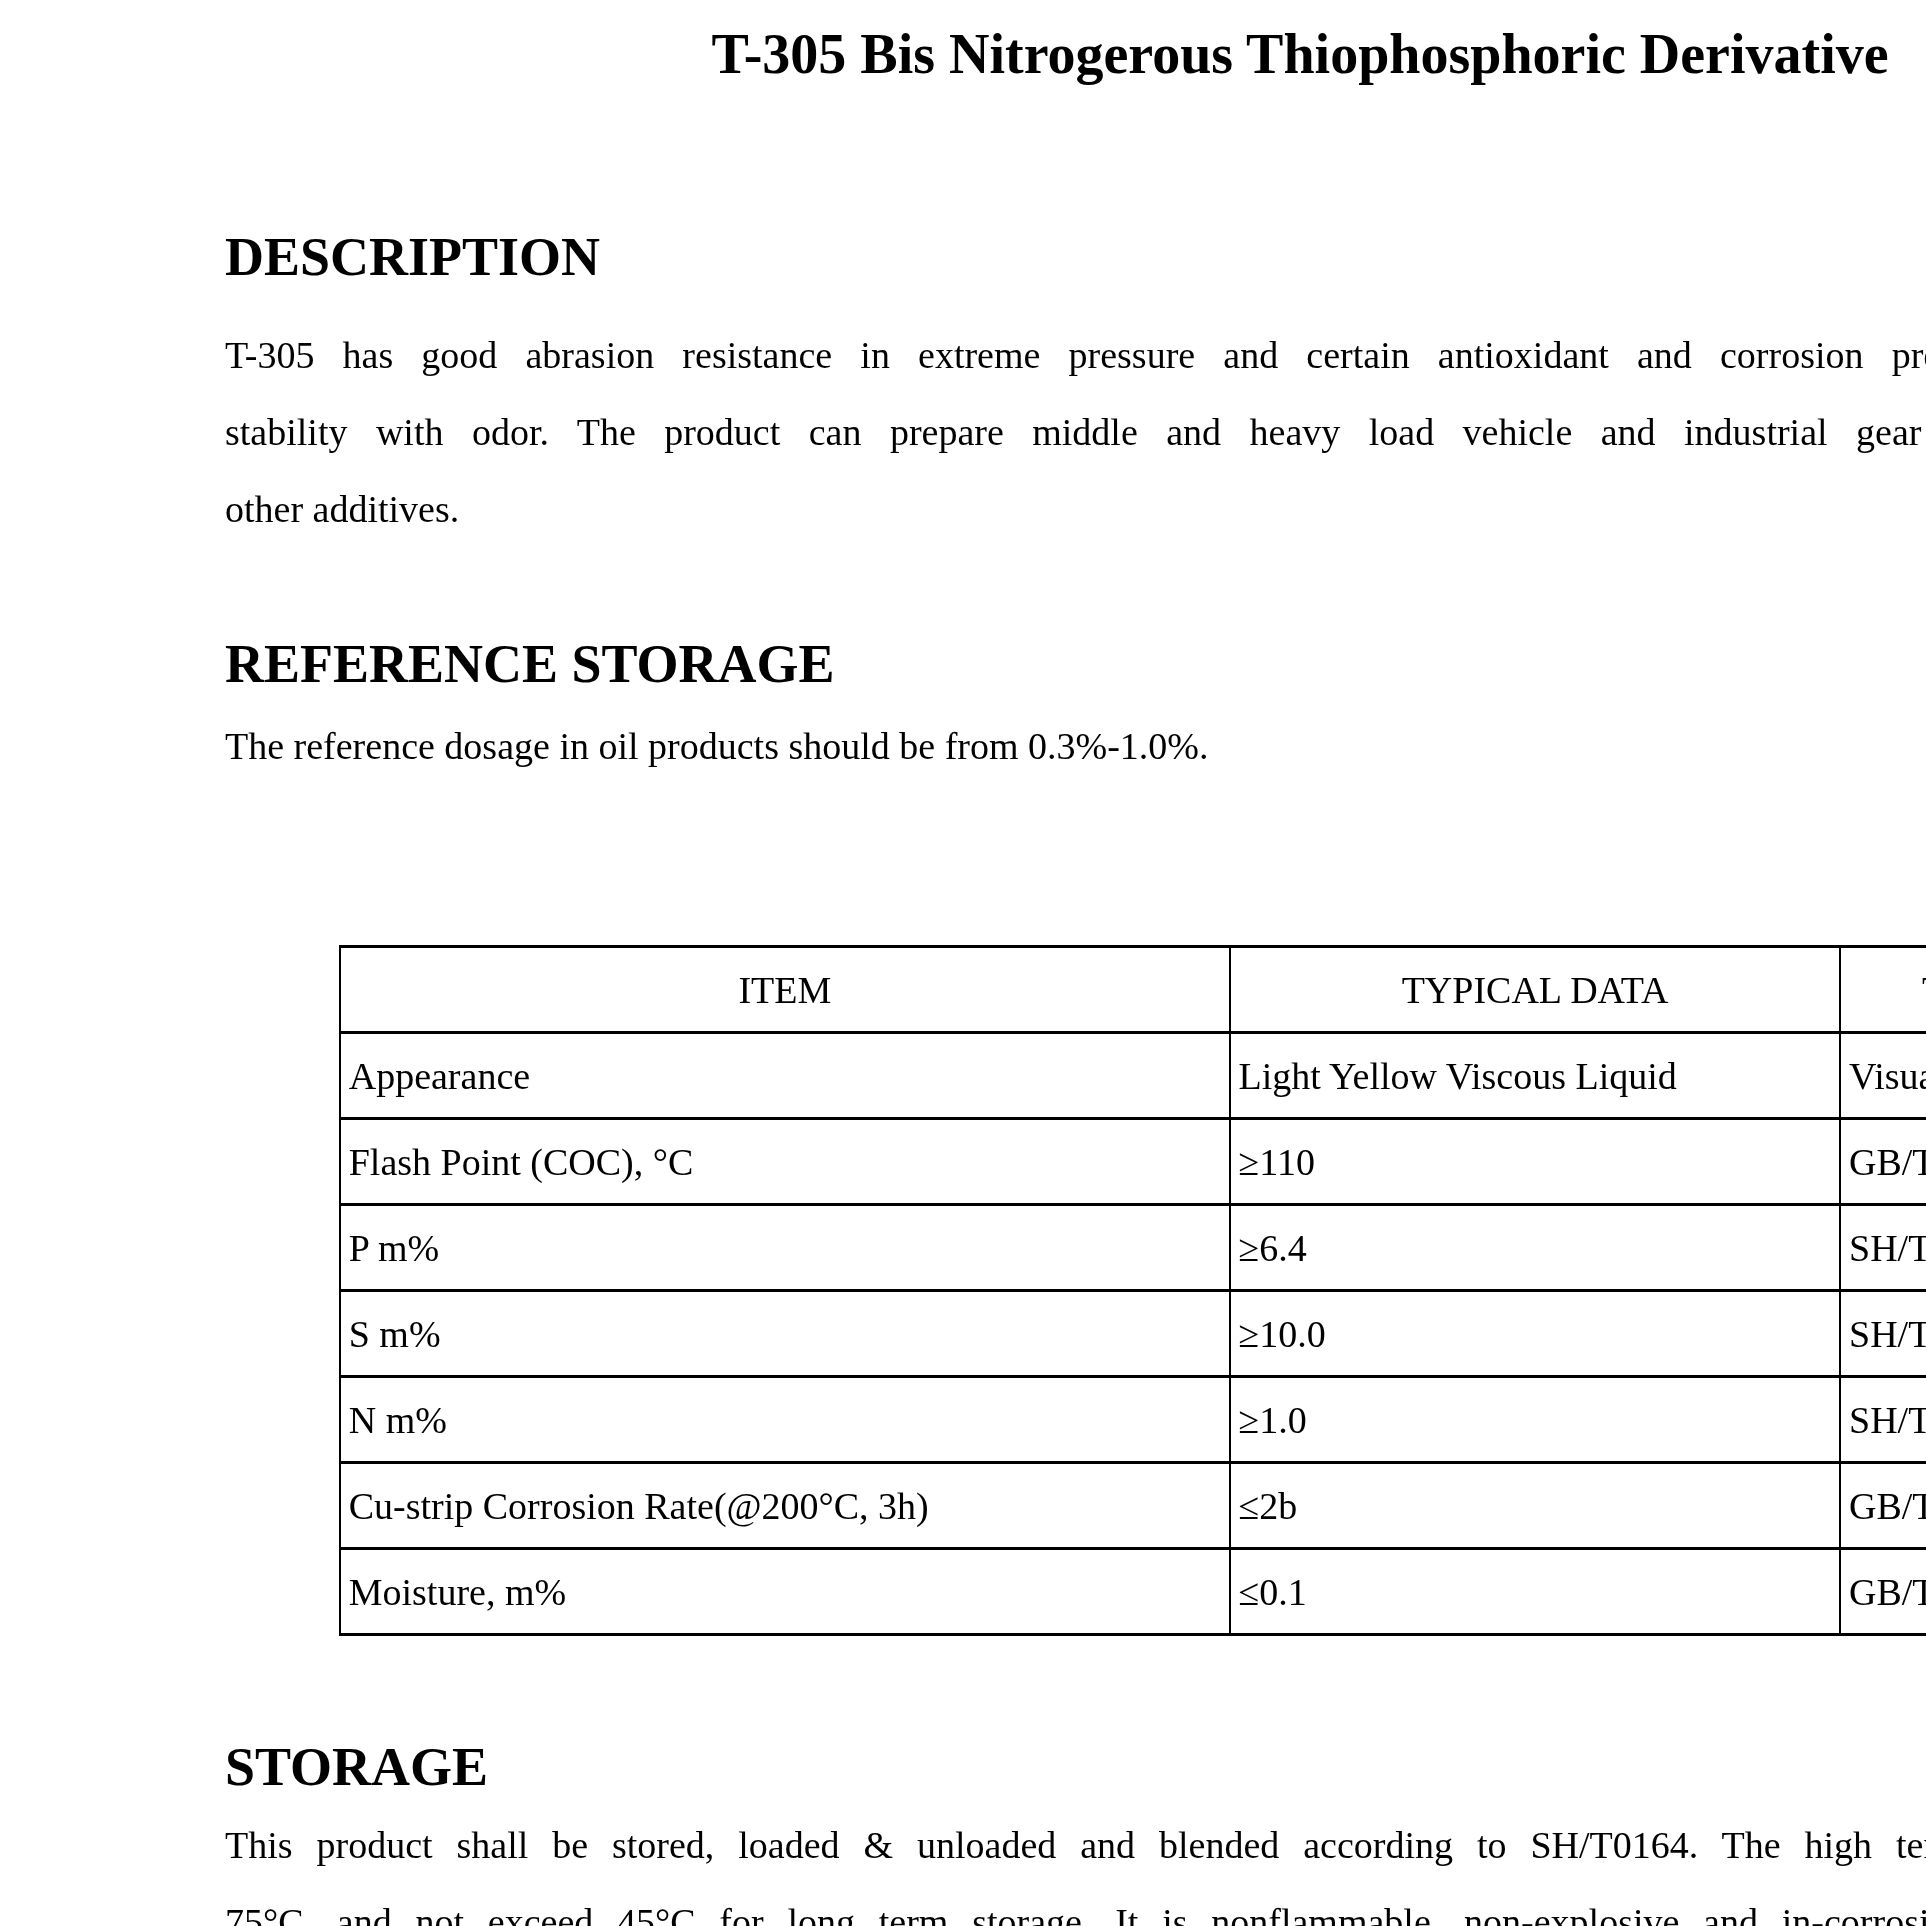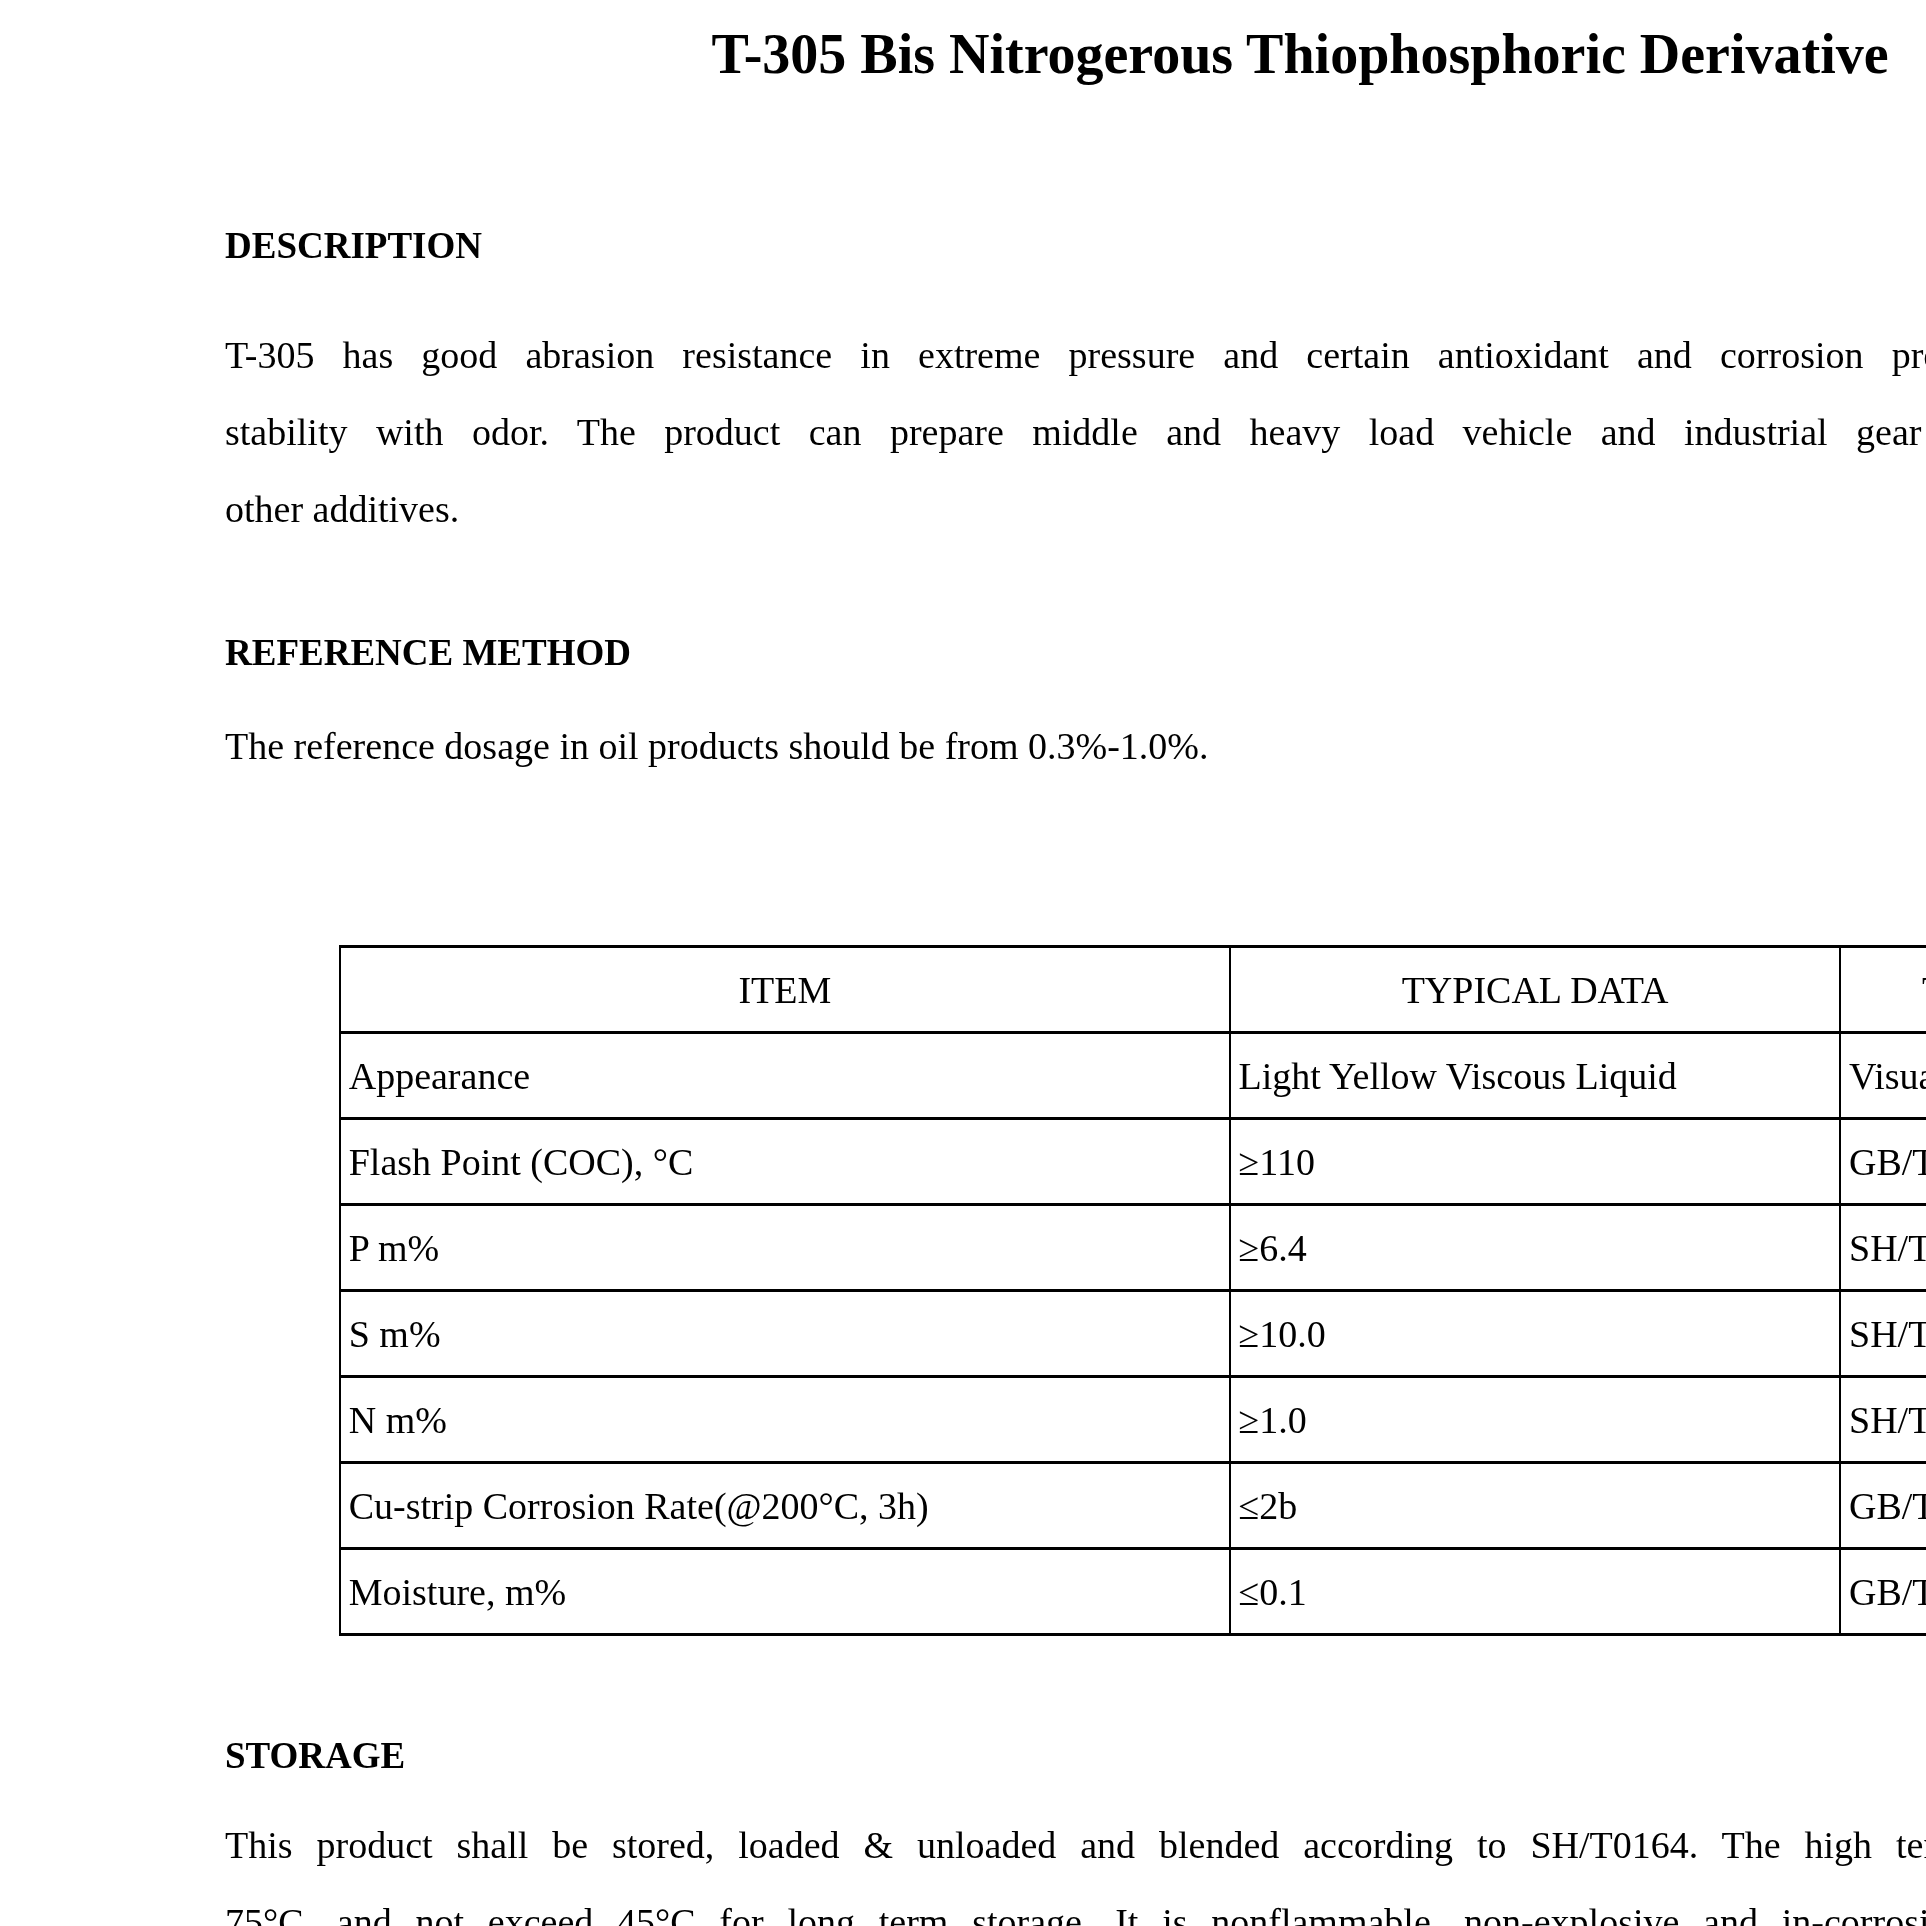--- a/index.html
+++ b/index.html
@@ -23,21 +23,21 @@
     width: 100%;
     text-align: center;
     font-size: 56px;
     font-weight: bold;
     line-height: 1.2;
     margin: 0;
   }
   .heading {
     position: absolute;
     left: 225px;
-    font-size: 37px;
+    font-size: 54px;
     font-weight: bold;
     line-height: 1.3;
     margin: 0;
   }
   .para {
     position: absolute;
     left: 225px;
     width: 2150px;
     font-size: 38px;
     line-height: 77px;
@@ -85,21 +85,21 @@
 
   <h1 class="doc-title">T-305 Bis Nitrogerous Thiophosphoric Derivative</h1>
 
   <h2 class="heading" id="h-desc">DESCRIPTION</h2>
   <div class="para" id="p-desc">
     <div class="line just">T-305 has good abrasion resistance in extreme pressure and certain antioxidant and corrosion properties and good thermal</div>
     <div class="line just">stability with odor. The product can prepare middle and heavy load vehicle and industrial gear oil when combined with</div>
     <div class="line">other additives.</div>
   </div>
 
-  <h2 class="heading" id="h-ref">REFERENCE METHOD</h2>
+  <h2 class="heading" id="h-ref">REFERENCE STORAGE</h2>
   <div class="para" id="p-ref">
     <div class="line">The reference dosage in oil products should be from 0.3%-1.0%.</div>
   </div>
 
   <div id="spec-table-wrap">
     <table class="spec">
       <colgroup>
         <col class="c1">
           <col class="c2">
           <col class="c3">

